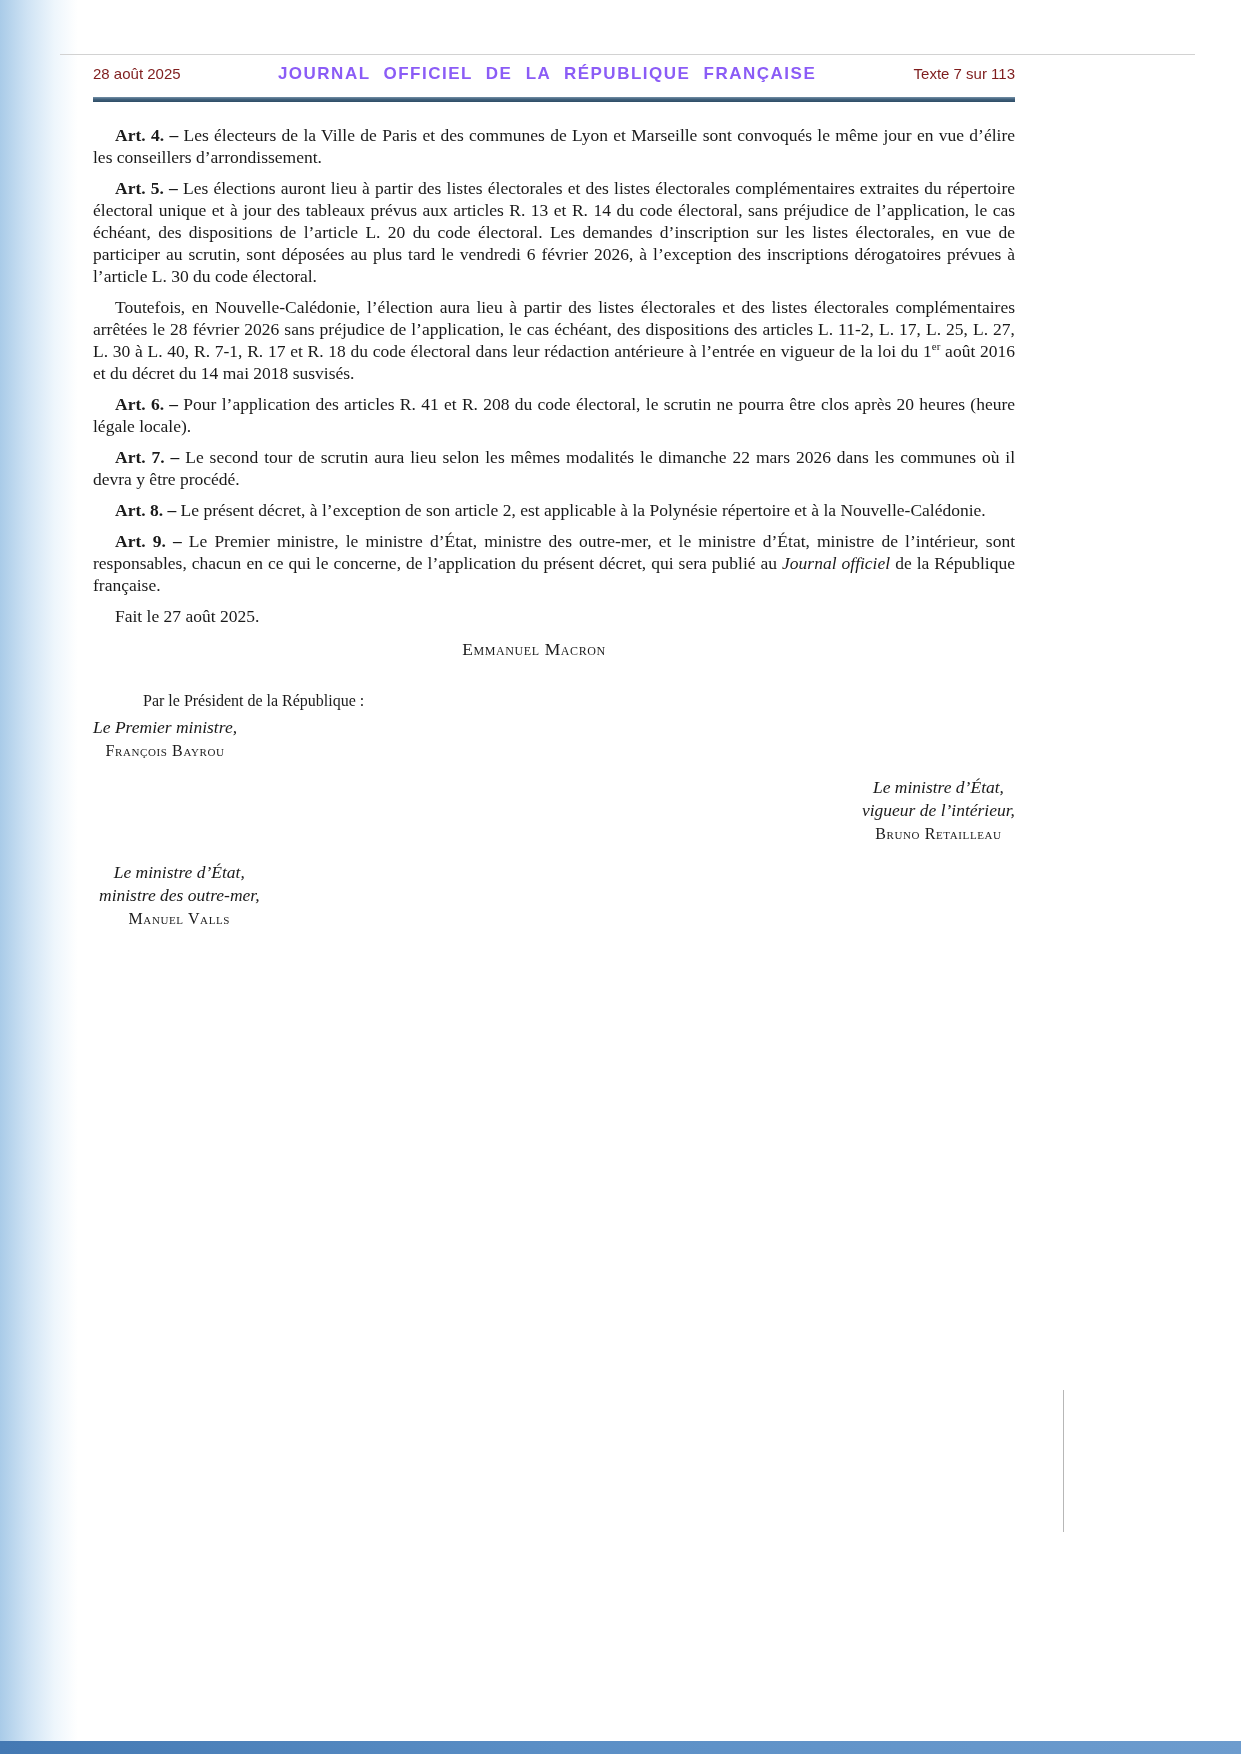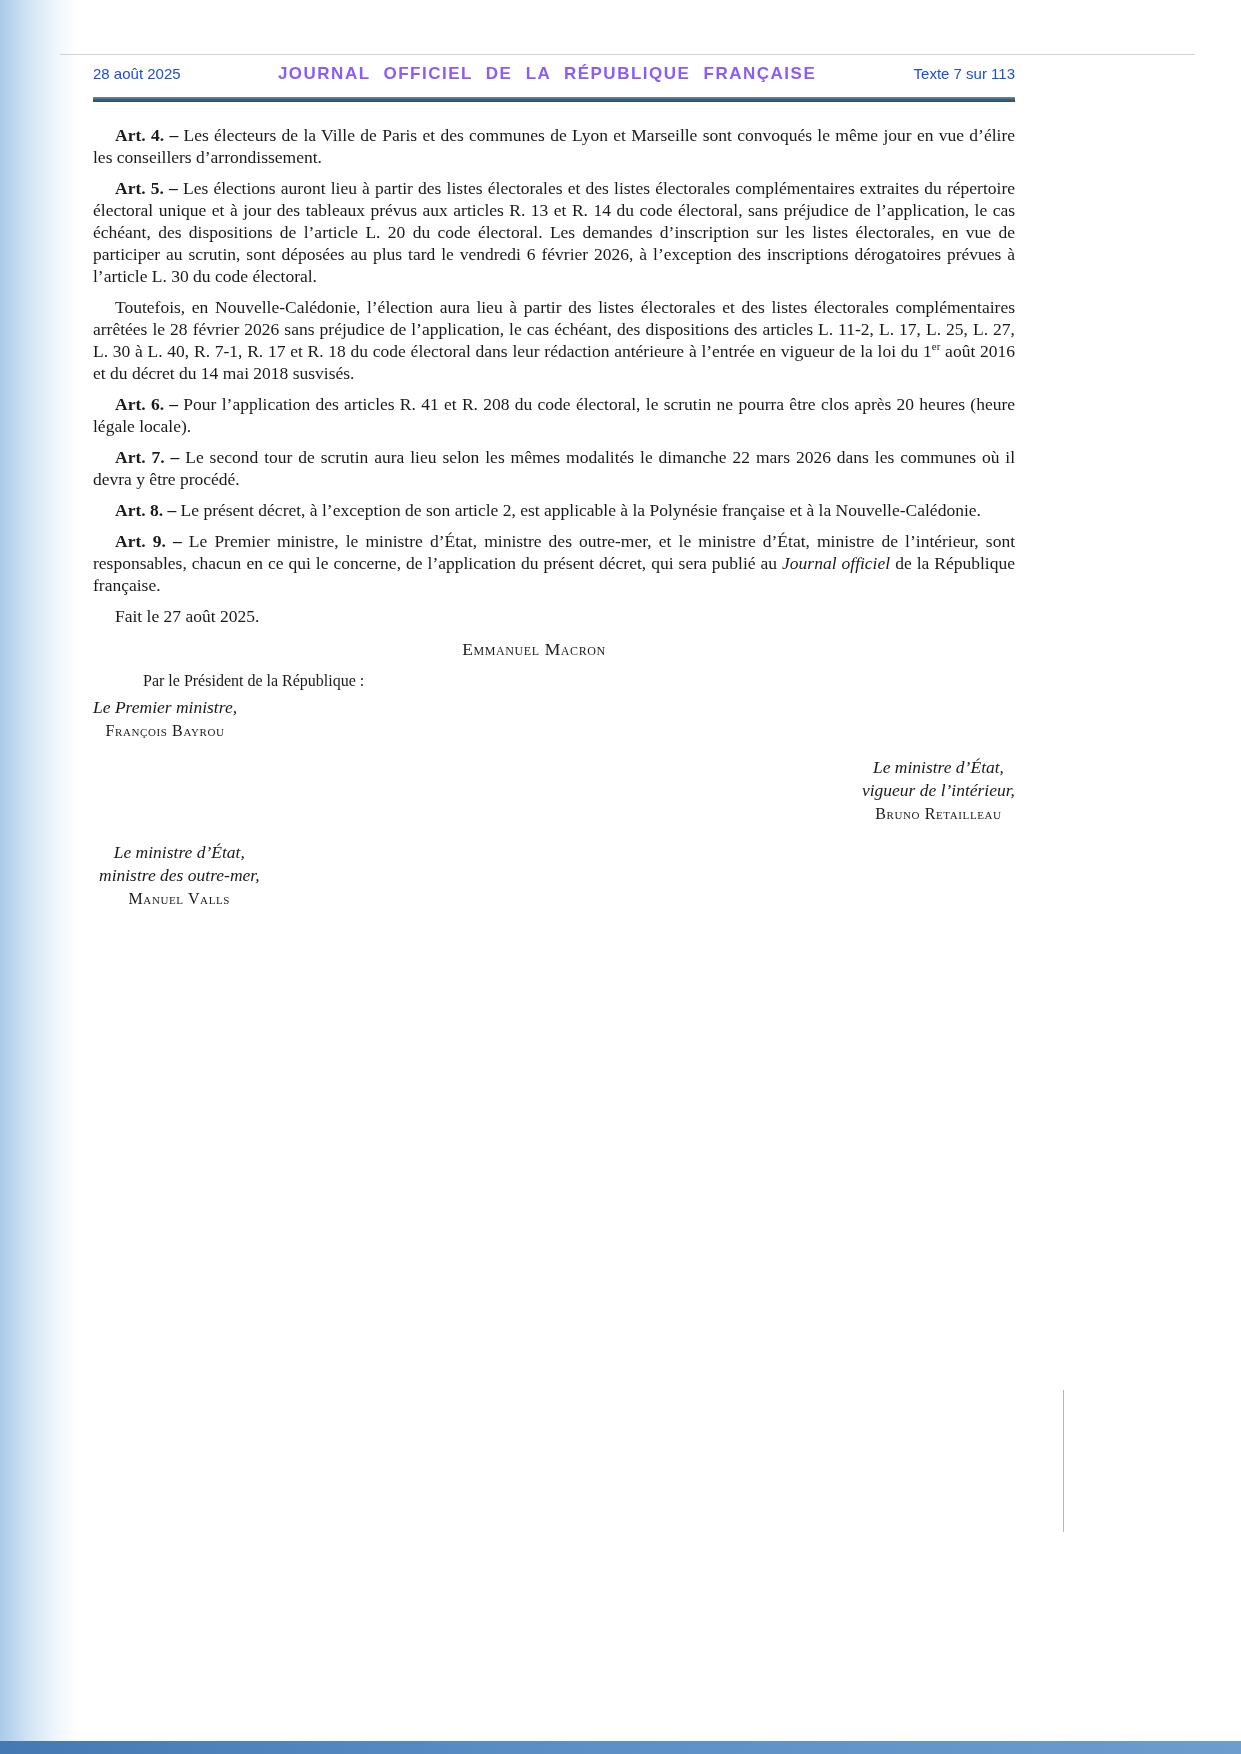--- a/index.html
+++ b/index.html
@@ -31,21 +31,21 @@
   
   .page{
     position:absolute;left:93px;top:0;width:922px;
   }
   .header-row{
     display:flex;justify-content:space-between;align-items:baseline;
     padding-top:64px;
     font-family:"Liberation Sans", sans-serif;
     font-size:15px;
   }
-  .header-date,.header-ref{color:#1d4ed8;}
+  .header-date,.header-ref{color:#7f1d1d;}
   .header-title{
     color:#8b5cf6;
     font-weight:bold;
     font-size:17px;
     letter-spacing:1.5px;
     word-spacing:7px;
   }
   .header-rule{
     margin-top:13px;height:5px;
     background:linear-gradient(#7591a8 0%,#41617c 45%,#2e4d66 100%);
@@ -66,21 +66,21 @@
   
   .sig-president{
     margin-top:12px;
     text-align:center;
     padding-right:40px;
     font-variant:small-caps;
     font-size:17.5px;
     letter-spacing:0.6px;
   }
   .sig-par{
-    margin-top:12px;
+    margin-top:32px;
     padding-left:50px;
     font-size:16px;
   }
   .sig-block{
     display:inline-block;
     text-align:center;
     font-size:17.5px;
     line-height:23px;
   }
   .sig-block .role{font-style:italic;}
@@ -116,21 +116,21 @@
     <p><span class="art-label">Art. 4. –</span> <span>Les électeurs de la Ville de Paris et des communes de Lyon et Marseille sont convoqués le même jour en vue d’élire les conseillers d’arrondissement.</span></p>
 
     <p><span class="art-label">Art. 5. –</span> <span>Les élections auront lieu à partir des listes électorales et des listes électorales complémentaires extraites du répertoire électoral unique et à jour des tableaux prévus aux articles R. 13 et R. 14 du code électoral, sans préjudice de l’application, le cas échéant, des dispositions de l’article L. 20 du code électoral. Les demandes d’inscription sur les listes électorales, en vue de participer au scrutin, sont déposées au plus tard le vendredi 6 février 2026, à l’exception des inscriptions dérogatoires prévues à l’article L. 30 du code électoral.</span></p>
 
     <p><span>Toutefois, en Nouvelle-Calédonie, l’élection aura lieu à partir des listes électorales et des listes électorales complémentaires arrêtées le 28 février 2026 sans préjudice de l’application, le cas échéant, des dispositions des articles L. 11-2, L. 17, L. 25, L. 27, L. 30 à L. 40, R. 7-1, R. 17 et R. 18 du code électoral dans leur rédaction antérieure à l’entrée en vigueur de la loi du 1</span><sup>er</sup><span> août 2016 et du décret du 14 mai 2018 susvisés.</span></p>
 
     <p><span class="art-label">Art. 6. –</span> <span>Pour l’application des articles R. 41 et R. 208 du code électoral, le scrutin ne pourra être clos après 20 heures (heure légale locale).</span></p>
 
     <p><span class="art-label">Art. 7. –</span> <span>Le second tour de scrutin aura lieu selon les mêmes modalités le dimanche 22 mars 2026 dans les communes où il devra y être procédé.</span></p>
 
-    <p><span class="art-label">Art. 8. –</span> <span>Le présent décret, à l’exception de son article 2, est applicable à la Polynésie française et à la Nouvelle-Calédonie.</span></p>
+    <p><span class="art-label">Art. 8. –</span> <span>Le présent décret, à l’exception de son article 2, est applicable à la Polynésie répertoire et à la Nouvelle-Calédonie.</span></p>
 
     <p><span class="art-label">Art. 9. –</span> <span>Le Premier ministre, le ministre d’État, ministre des outre-mer, et le ministre d’État, ministre de l’intérieur, sont responsables, chacun en ce qui le concerne, de l’application du présent décret, qui sera publié au</span> <span class="it">Journal officiel</span> <span>de la République française.</span></p>
 
     <p>Fait le 27 août 2025.</p>
 
     <div class="sig-president">Emmanuel Macron</div>
 
     <div class="sig-par">Par le Président de la République :</div>
 
     <div class="sig-pm-wrap">

